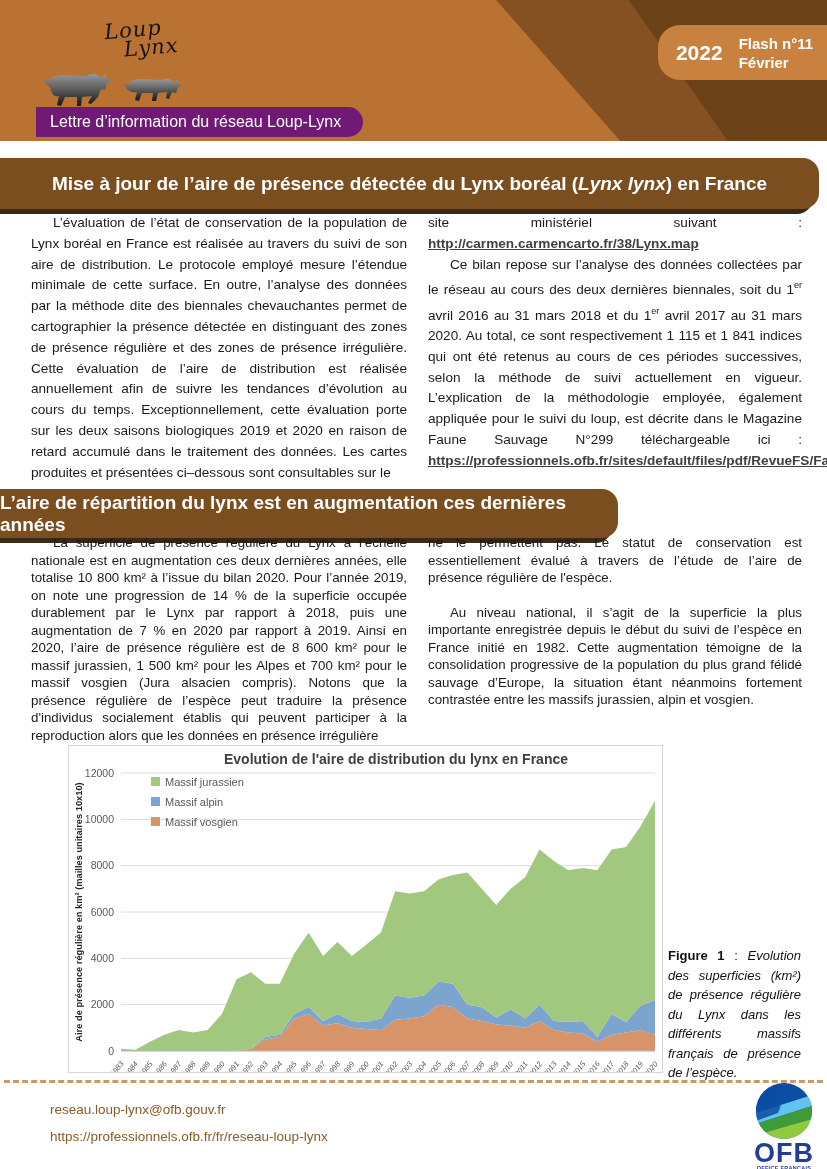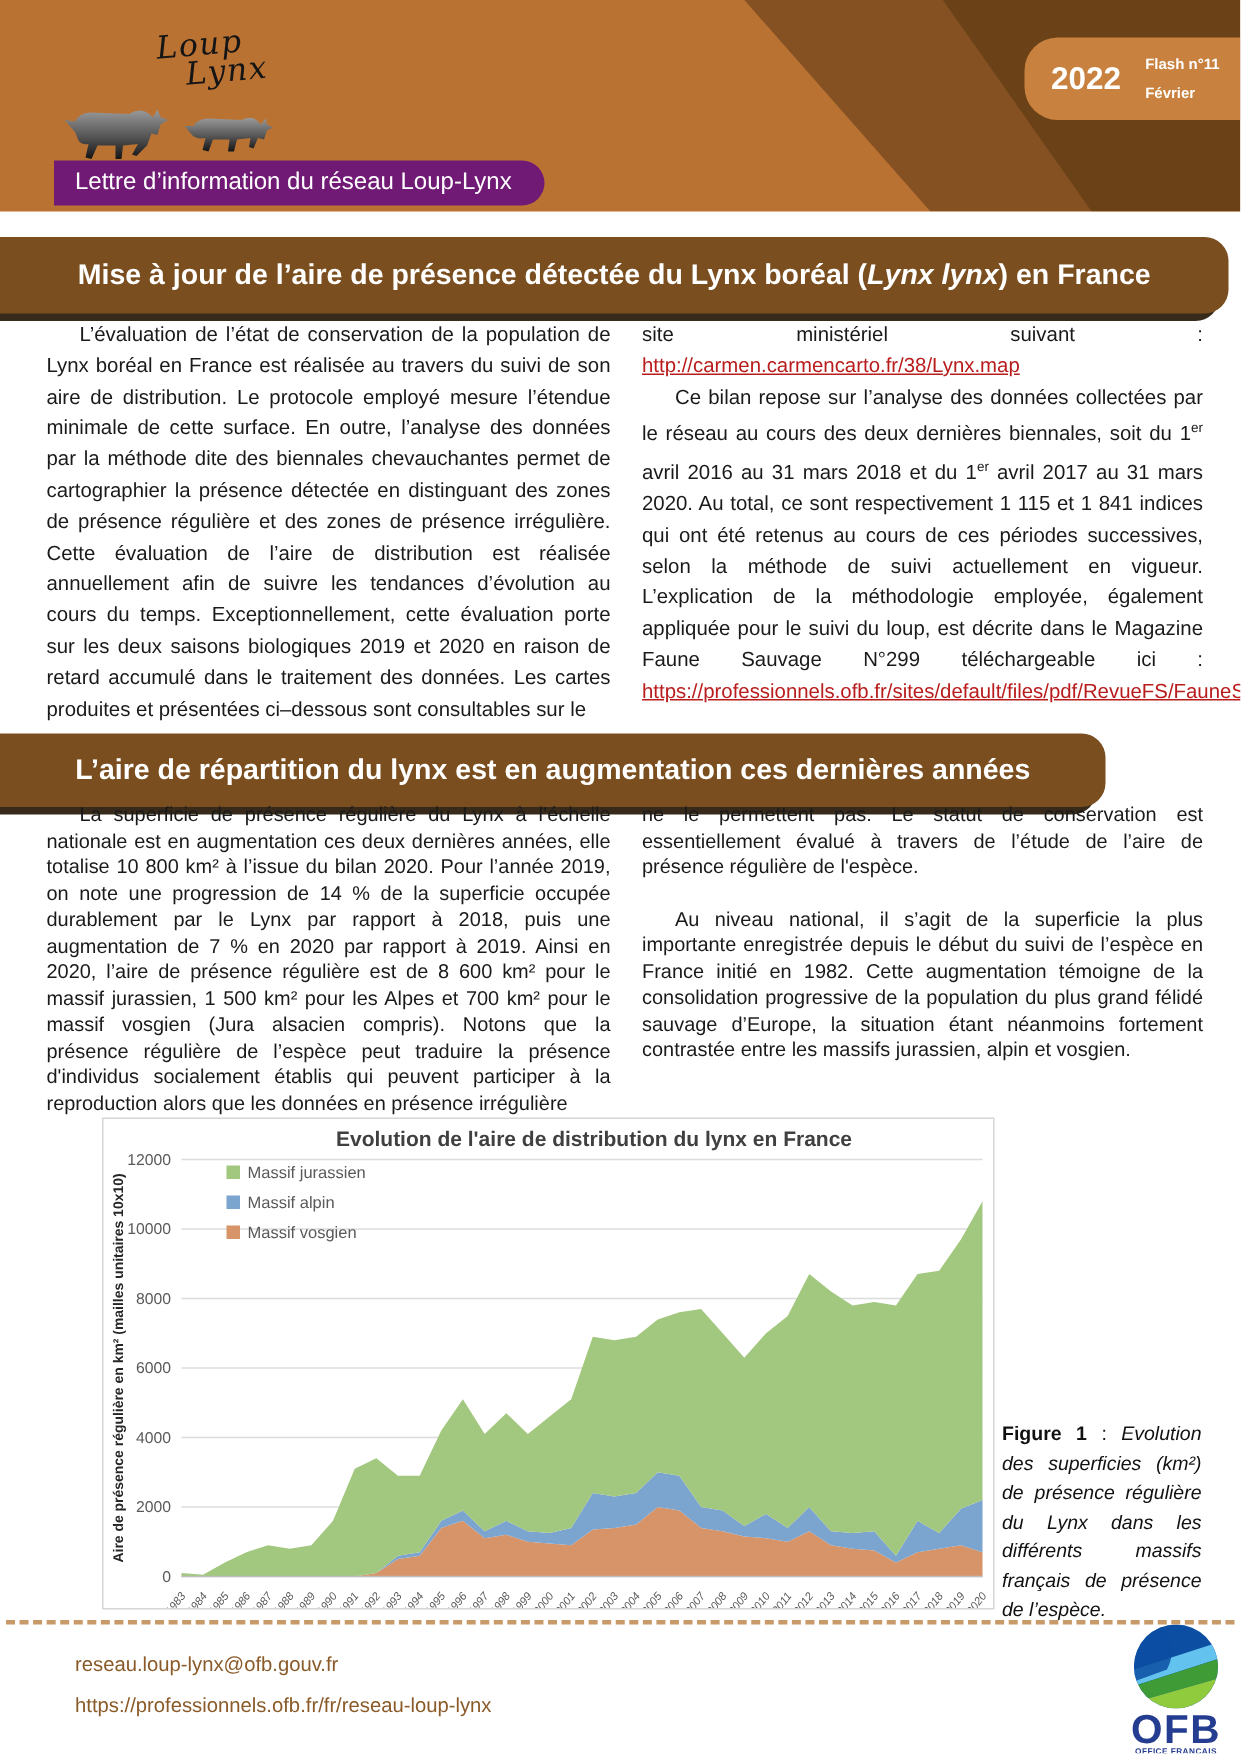--- a/index.html
+++ b/index.html
@@ -13,43 +13,43 @@
   .logo{position:absolute;left:40px;top:22px;width:220px;height:90px;}
   .logo-script{position:absolute;left:65px;top:-2px;font-family:"DejaVu Serif",serif;font-style:italic;
                color:#151515;font-size:21px;line-height:19px;transform:rotate(-5deg);letter-spacing:1px;}
   .logo-script .l2{margin-left:18px;}
   .masthead h1{position:absolute;left:152px;top:26px;margin:0;color:#fff;font-weight:bold;
                font-size:60px;letter-spacing:-1px;line-height:60px;white-space:nowrap;}
   .masthead h1 .suffix{font-size:31px;font-style:italic;letter-spacing:0;margin-left:8px;}
   .badge{position:absolute;right:0;top:25px;height:55px;background:#C8813E;border-radius:22px 0 0 22px;
          display:flex;align-items:center;color:#fff;padding-left:18px;}
   .badge .year{font-size:21px;font-weight:bold;margin-right:16px;}
-  .badge .flash{font-size:10px;font-weight:bold;line-height:19px;padding-right:14px;}
+  .badge .flash{font-size:15px;font-weight:bold;line-height:19px;padding-right:14px;}
   .subtitle-pill{position:absolute;left:36px;top:107px;height:30px;background:#701a75;border-radius:0 15px 15px 0;
          display:flex;align-items:center;color:#fff;font-size:16px;padding:0 22px 0 14px;}
   
   .banner{position:absolute;left:0;background:#7A4E1E;border-radius:0 16px 16px 0;color:#fff;
           display:flex;align-items:center;justify-content:center;font-size:19px;font-weight:bold;
           box-shadow:-6px 5px 0 rgba(38,24,6,0.92);}
   .banner .it{font-style:italic;}
   .banner1{top:158px;width:819px;height:51px;}
-  .banner2{top:489px;width:737px;height:49px;}
+  .banner2{top:489px;width:618px;height:49px;}
   
   .cols{position:absolute;left:0;width:827px;}
   .col{position:absolute;text-align:justify;}
   .s1{top:213px;}
   .s1 .col{font-size:13.6px;line-height:20.8px;}
   .s2{top:534px;}
   .s2 .col{font-size:13.3px;line-height:17.5px;}
   .col.c1{left:31px;width:376px;}
   .col.c2{left:428px;width:374px;}
   .col p{margin:0;}
   .col p.indent{text-indent:22px;}
   .col p.gap{margin-top:17px;}
-  a.doclink{color:#b91c1c;text-decoration:underline;}
+  a.doclink{color:#404040;text-decoration:underline;font-weight:bold;}
   sup{font-size:9px;}
   
   .chart-box{position:absolute;left:68px;top:745px;width:595px;height:328px;background:#fff;
              border:1px solid #D6D6D6;box-sizing:border-box;}
   .chart-box svg{display:block;}
   .fig-caption{position:absolute;left:668px;top:946px;width:133px;font-size:13px;line-height:19.5px;
                text-align:justify;color:#111;}
   .fig-caption .fb{font-weight:bold;}
   .fig-caption .fi{font-style:italic;}
   

